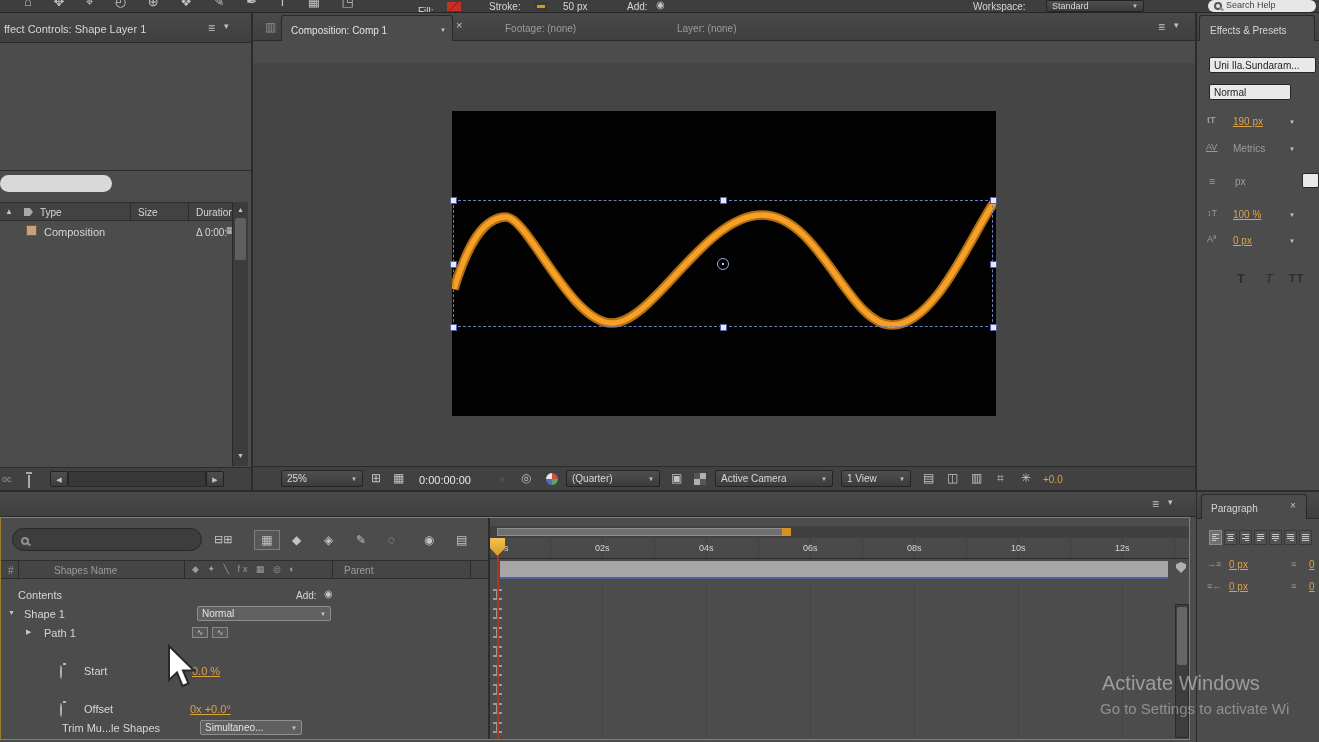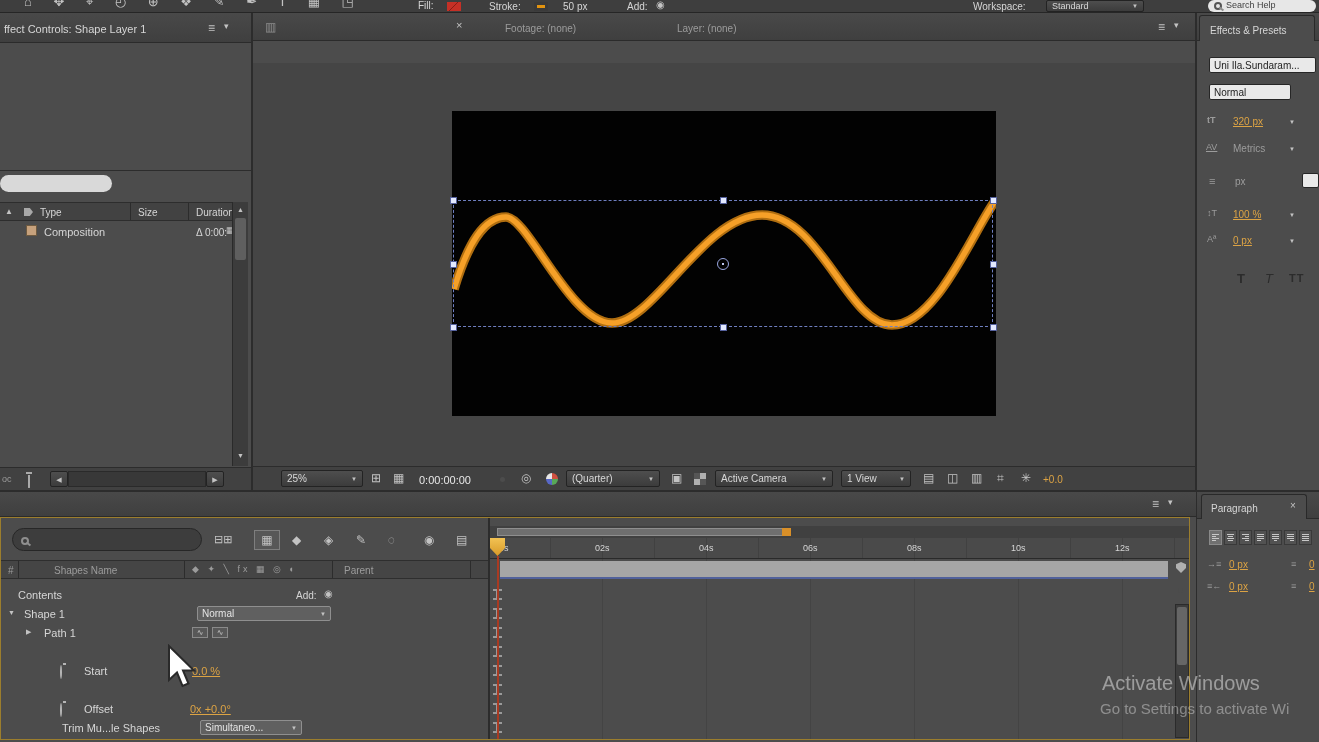--- a/index.html
+++ b/index.html
@@ -50,21 +50,21 @@
   .al-jr{align-items:flex-end}.al-jr i:nth-child(4){width:55%}
   .active{background:#707070;border-color:#8a8a8a}
 </style>
 </head>
 <body>
 
 <div id="root">
 
   <div class="a" style="left:0;top:0;width:1319px;height:13px;background:#3e3e3e;border-bottom:1px solid #262626;box-sizing:border-box;overflow:hidden">
     <span class="a t" style="left:24px;top:-5px;font-size:13px;letter-spacing:9px;color:#c3c3c3">⌂ ✥ ⌖ ◴ ⊕ ❖ ✎ ✒ T ▦ ◳</span>
-    <span class="a t s10" style="left:418px;top:0">Fill:</span>
+    <span class="a t s10" style="left:418px;top:6px">Fill:</span>
     <span class="a" style="left:447px;top:2px;width:14px;height:9px;background:linear-gradient(135deg,#c53026 44%,#7d1812 47%,#c53026 52%)"></span>
     <span class="a t s10" style="left:489px;top:1px">Stroke:</span>
     <span class="a" style="left:534px;top:2px;width:14px;height:9px;background:#e2930f;box-shadow:inset 0 0 0 3px #3a3a3a,inset 0 0 0 14px #e2930f"></span>
     <span class="a t s10" style="left:563px;top:1px">50 px</span>
     <span class="a t s10" style="left:627px;top:1px">Add:</span>
     <span class="a icn" style="left:656px;top:0;font-size:10px">◉</span>
     <span class="a t s10" style="left:973px;top:1px">Workspace:</span>
     <div class="a dd" style="left:1046px;top:0;width:98px;height:12px;font-size:9px">
       <span>Standard</span>
       <span class="caret">▼</span>
@@ -118,20 +118,24 @@
         <span class="icn" style="font-size:7px">▶</span>
       </div>
     </div>
   </div>
 
   <div class="a sep" style="left:251px;top:13px;width:2px;height:477px"></div>
 
   <div class="a panel" style="left:253px;top:13px;width:943px;height:477px">
     <div class="a strip" style="left:0;top:0;width:943px;height:28px"></div>
     <span class="a icn" style="left:12px;top:8px;color:#8e8e8e">▥</span>
+    <div class="a tab" style="left:28px;top:2px;width:172px;height:26px">
+      <span class="a t s10" style="left:9px;top:9px;color:#e3e3e3">Composition: Comp 1</span>
+      <span class="a caret" style="left:154px;top:11px">▼</span>
+    </div>
     <span class="a icn" style="left:203px;top:7px;font-size:11px">×</span>
     <span class="a t s10 dim" style="left:252px;top:10px">Footage: (none)</span>
     <span class="a t s10 dim" style="left:424px;top:10px">Layer: (none)</span>
     <span class="a icn" style="left:905px;top:8px">≡</span>
     <span class="a icn" style="left:921px;top:8px;font-size:9px">▾</span>
 
 
     <div class="a" style="left:0;top:50px;width:943px;height:403px;background:#454545"></div>
 
     <div class="a" style="left:199px;top:98px;width:544px;height:305px;background:#020202">
@@ -193,21 +197,21 @@
       <span class="a t s10" style="left:10px;top:9px">Effects &amp; Presets</span>
     </div>
     <div class="a field" style="left:12px;top:44px;width:107px;height:16px">
       <span>Uni Ila.Sundaram...</span>
     </div>
     <div class="a field" style="left:12px;top:71px;width:82px;height:16px">
       <span>Normal</span>
     </div>
 
     <span class="a t s9 dim" style="left:10px;top:103px;font-weight:bold">tT</span>
-    <span class="a t s10 or" style="left:36px;top:103px;text-decoration:underline">320 px</span>
+    <span class="a t s10 or" style="left:36px;top:103px;text-decoration:underline">190 px</span>
     <span class="a caret" style="left:88px;top:106px">▼</span>
 
     <span class="a t s9 dim" style="left:9px;top:130px;text-decoration:underline">AV</span>
     <span class="a t s10 dim" style="left:36px;top:130px">Metrics</span>
     <span class="a caret" style="left:88px;top:133px">▼</span>
 
     <span class="a t s9 dim" style="left:12px;top:162px;font-size:11px">≡</span>
     <span class="a t s10 dim" style="left:38px;top:163px">px</span>
     <div class="a field" style="left:105px;top:160px;width:17px;height:15px"></div>
 

